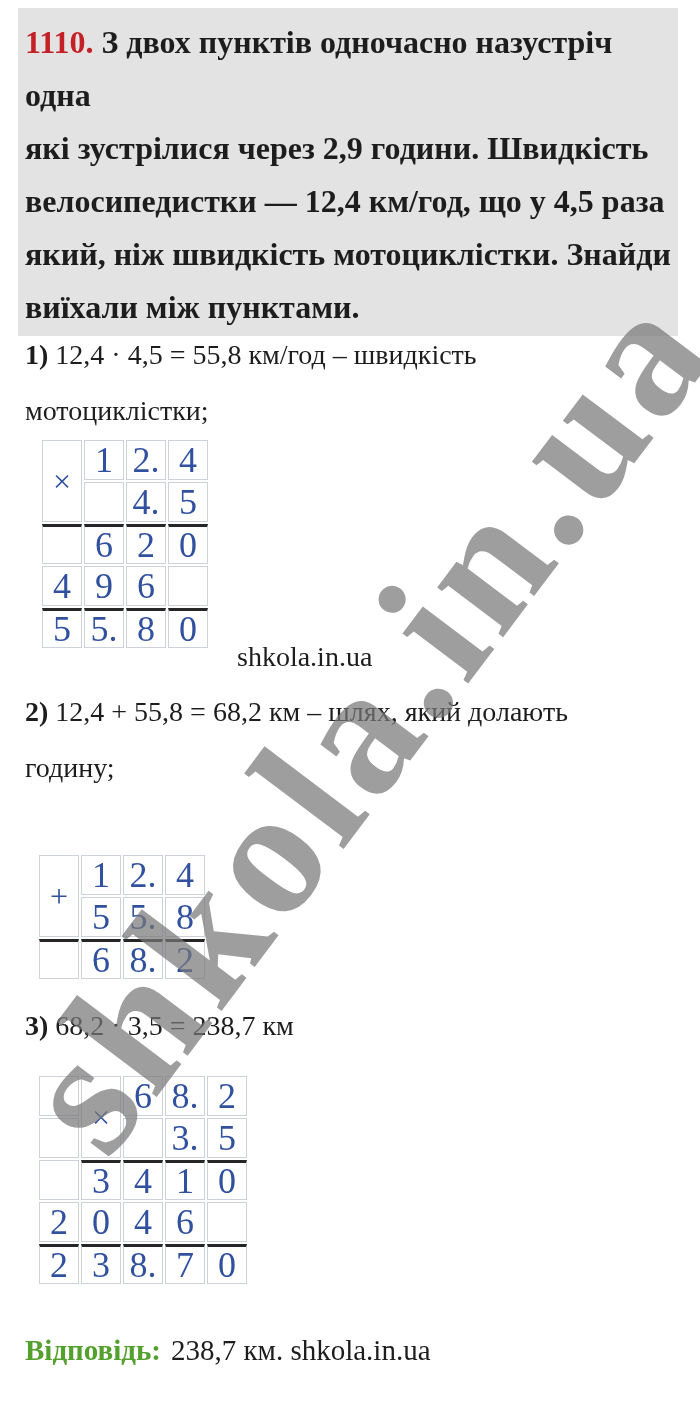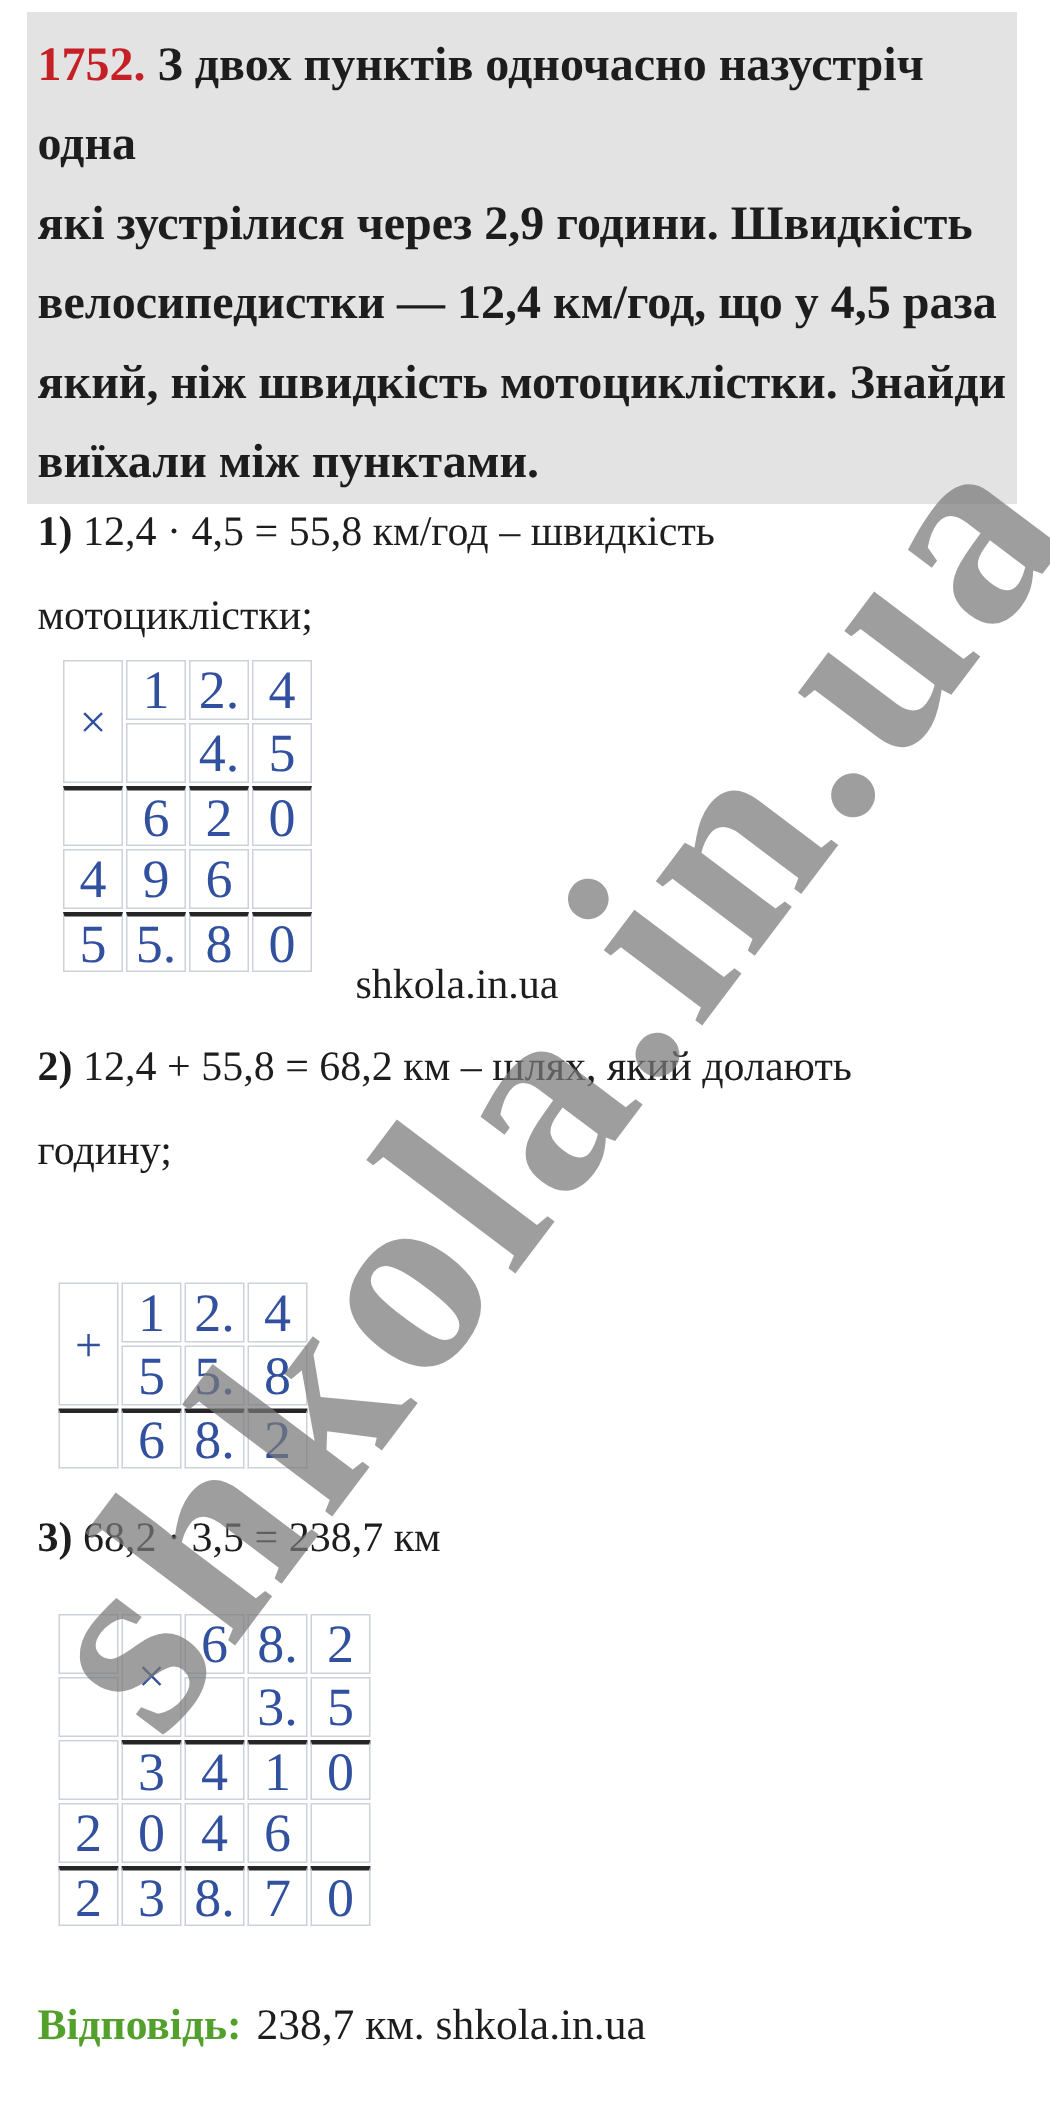--- a/index.html
+++ b/index.html
@@ -98,21 +98,21 @@
     z-index: 5;
     pointer-events: none;
   }
 </style>
 </head>
 <body>
 
 <div id="canvas">
 
   <div class="problem-block">
-    <div><span class="problem-number">1752.</span> <span>З двох пунктів одночасно назустріч одна</span></div>
+    <div><span class="problem-number">1110.</span> <span>З двох пунктів одночасно назустріч одна</span></div>
     <div>які зустрілися через 2,9 години. Швидкість</div>
     <div>велосипедистки — 12,4 км/год, що у 4,5 раза</div>
     <div>який, ніж швидкість мотоциклістки. Знайди</div>
     <div>виїхали між пунктами.</div>
   </div>
 
   <div class="step" style="top:327px">
     <div><span class="step-label">1)</span> <span>12,4 · 4,5 = 55,8  км/год – швидкість</span></div>
     <div>мотоциклістки;</div>
   </div>

